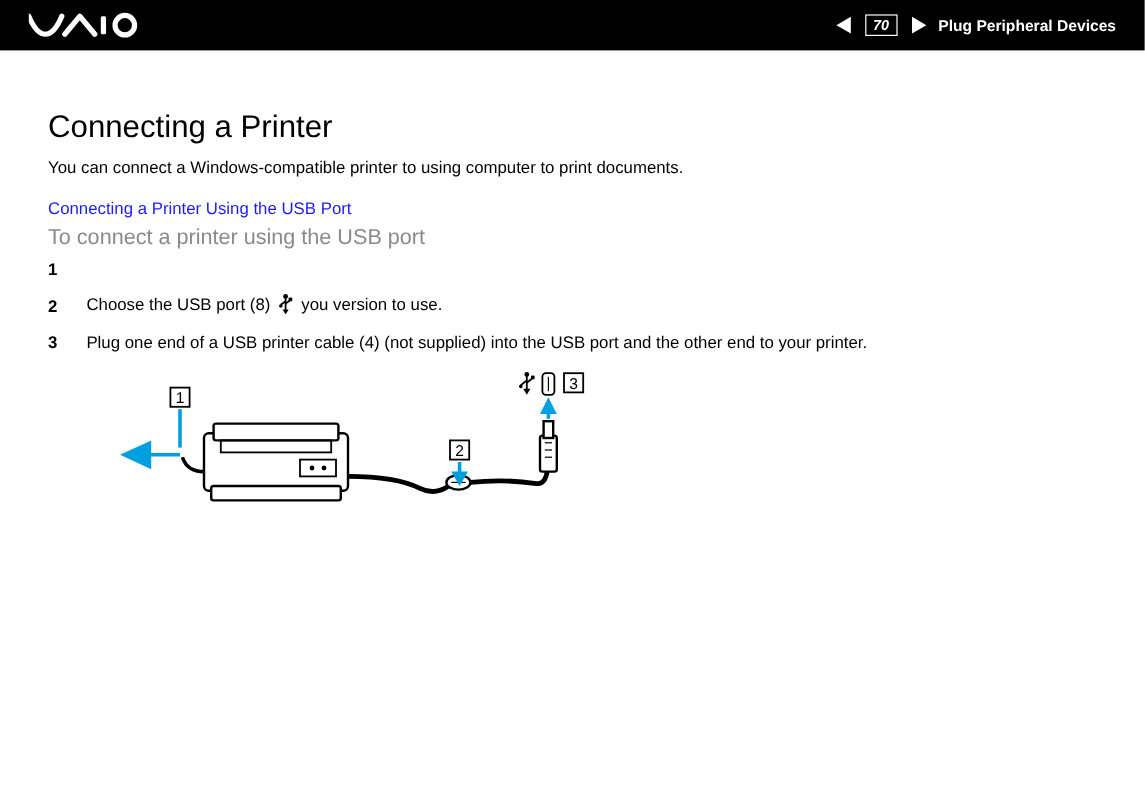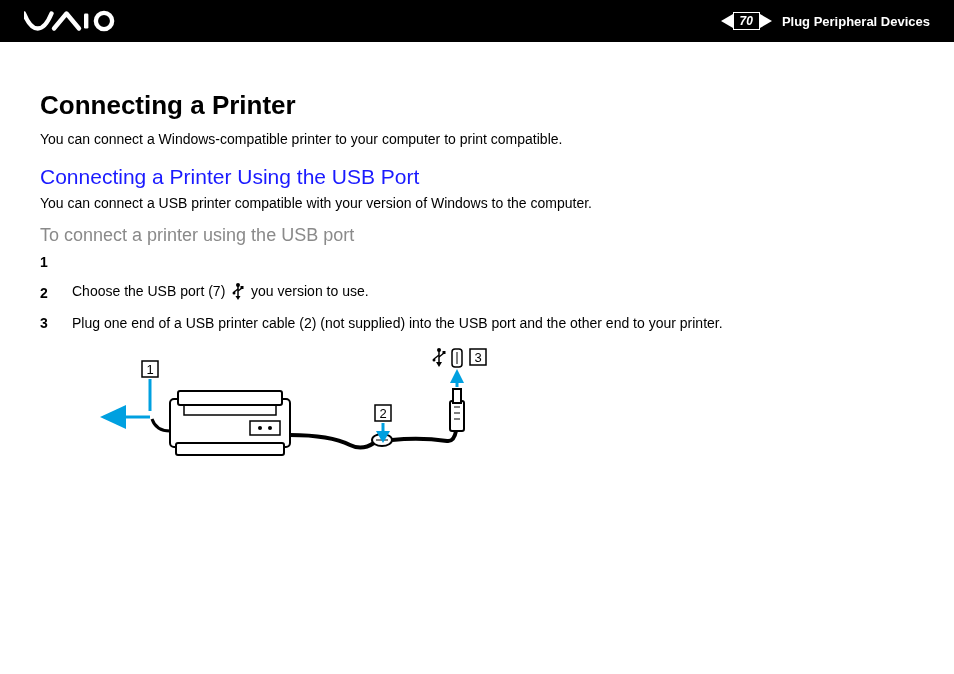--- a/index.html
+++ b/index.html
@@ -30,53 +30,53 @@
   .topbar-right {
     display: flex;
     align-items: center;
     gap: 10px;
     font-size: 13px;
     font-weight: bold;
   }
   .nav-arrows {
     display: flex;
     align-items: center;
-    gap: 0;
+    gap: 12px;
   }
   .arrow-left, .arrow-right {
     width: 0; height: 0;
     border-top: 7px solid transparent;
     border-bottom: 7px solid transparent;
     cursor: pointer;
   }
   .arrow-left { border-right: 12px solid #fff; }
   .arrow-right { border-left: 12px solid #fff; }
   .pagebox {
     border: 1px solid #fff;
     padding: 1px 6px;
     font-size: 12px;
     font-style: italic;
     font-weight: bold;
   }
   .content {
     padding: 48px 40px 20px 40px;
   }
   h1 {
-    font-weight: bold;
+    font-weight: normal;
     font-size: 26px;
     margin-bottom: 10px;
   }
   .intro {
     font-size: 14px;
     margin-bottom: 18px;
   }
   h2.blue {
     color: #1a1aff;
     font-weight: normal;
-    font-size: 21px;
+    font-size: 14px;
     margin-bottom: 6px;
   }
   .sub {
     font-size: 14px;
     margin-bottom: 14px;
   }
   h3.gray {
     color: #8a8a8a;
     font-weight: normal;
     font-size: 18px;
@@ -124,52 +124,51 @@
       <div class="arrow-left"></div>
       <span class="pagebox">70</span>
       <div class="arrow-right"></div>
     </div>
     <span>Plug Peripheral Devices</span>
   </div>
 </div>
 
 <div class="content">
   <h1>Connecting a Printer</h1>
-  <p class="intro">You can connect a Windows-compatible printer to your computer to print compatible.</p>
+  <p class="intro">You can connect a Windows-compatible printer to using computer to print documents.</p>
 
   <h2 class="blue">Connecting a Printer Using the USB Port</h2>
-  <p class="sub">You can connect a USB printer compatible with your version of Windows to the computer.</p>
 
   <h3 class="gray">To connect a printer using the USB port</h3>
 
   <ol class="steps">
     <li>
       <span class="num">1</span>
     </li>
     <li>
       <span class="num">2</span>
       <span>
-        <span>Choose the USB port (7) </span>
+        <span>Choose the USB port (8) </span>
         <span class="usb-icon">
           <svg width="14" height="18" viewBox="0 0 14 18">
             <circle cx="7" cy="3" r="2" fill="#000"></circle>
             <line x1="7" y1="3" x2="7" y2="15" stroke="#000" stroke-width="1.5"></line>
             <line x1="7" y1="7" x2="3" y2="10" stroke="#000" stroke-width="1.5"></line>
             <circle cx="3" cy="11" r="1.5" fill="#000"></circle>
             <line x1="7" y1="9" x2="11" y2="6" stroke="#000" stroke-width="1.5"></line>
             <rect x="9.5" y="4" width="3" height="3" fill="#000"></rect>
             <polygon points="7,18 4.5,14 9.5,14" fill="#000"></polygon>
           </svg>
         </span>
         <span> you version to use.</span>
       </span>
     </li>
     <li>
       <span class="num">3</span>
-      <span>Plug one end of a USB printer cable (2) (not supplied) into the USB port and the other end to your printer.</span>
+      <span>Plug one end of a USB printer cable (4) (not supplied) into the USB port and the other end to your printer.</span>
     </li>
   </ol>
 
   <div class="diagram">
     <svg width="430" height="160" viewBox="0 0 430 160">
 
       <g transform="translate(332,4)">
         <circle cx="7" cy="3" r="2" fill="#000"></circle>
         <line x1="7" y1="3" x2="7" y2="17" stroke="#000" stroke-width="1.5"></line>
         <line x1="7" y1="8" x2="2" y2="12" stroke="#000" stroke-width="1.5"></line>

